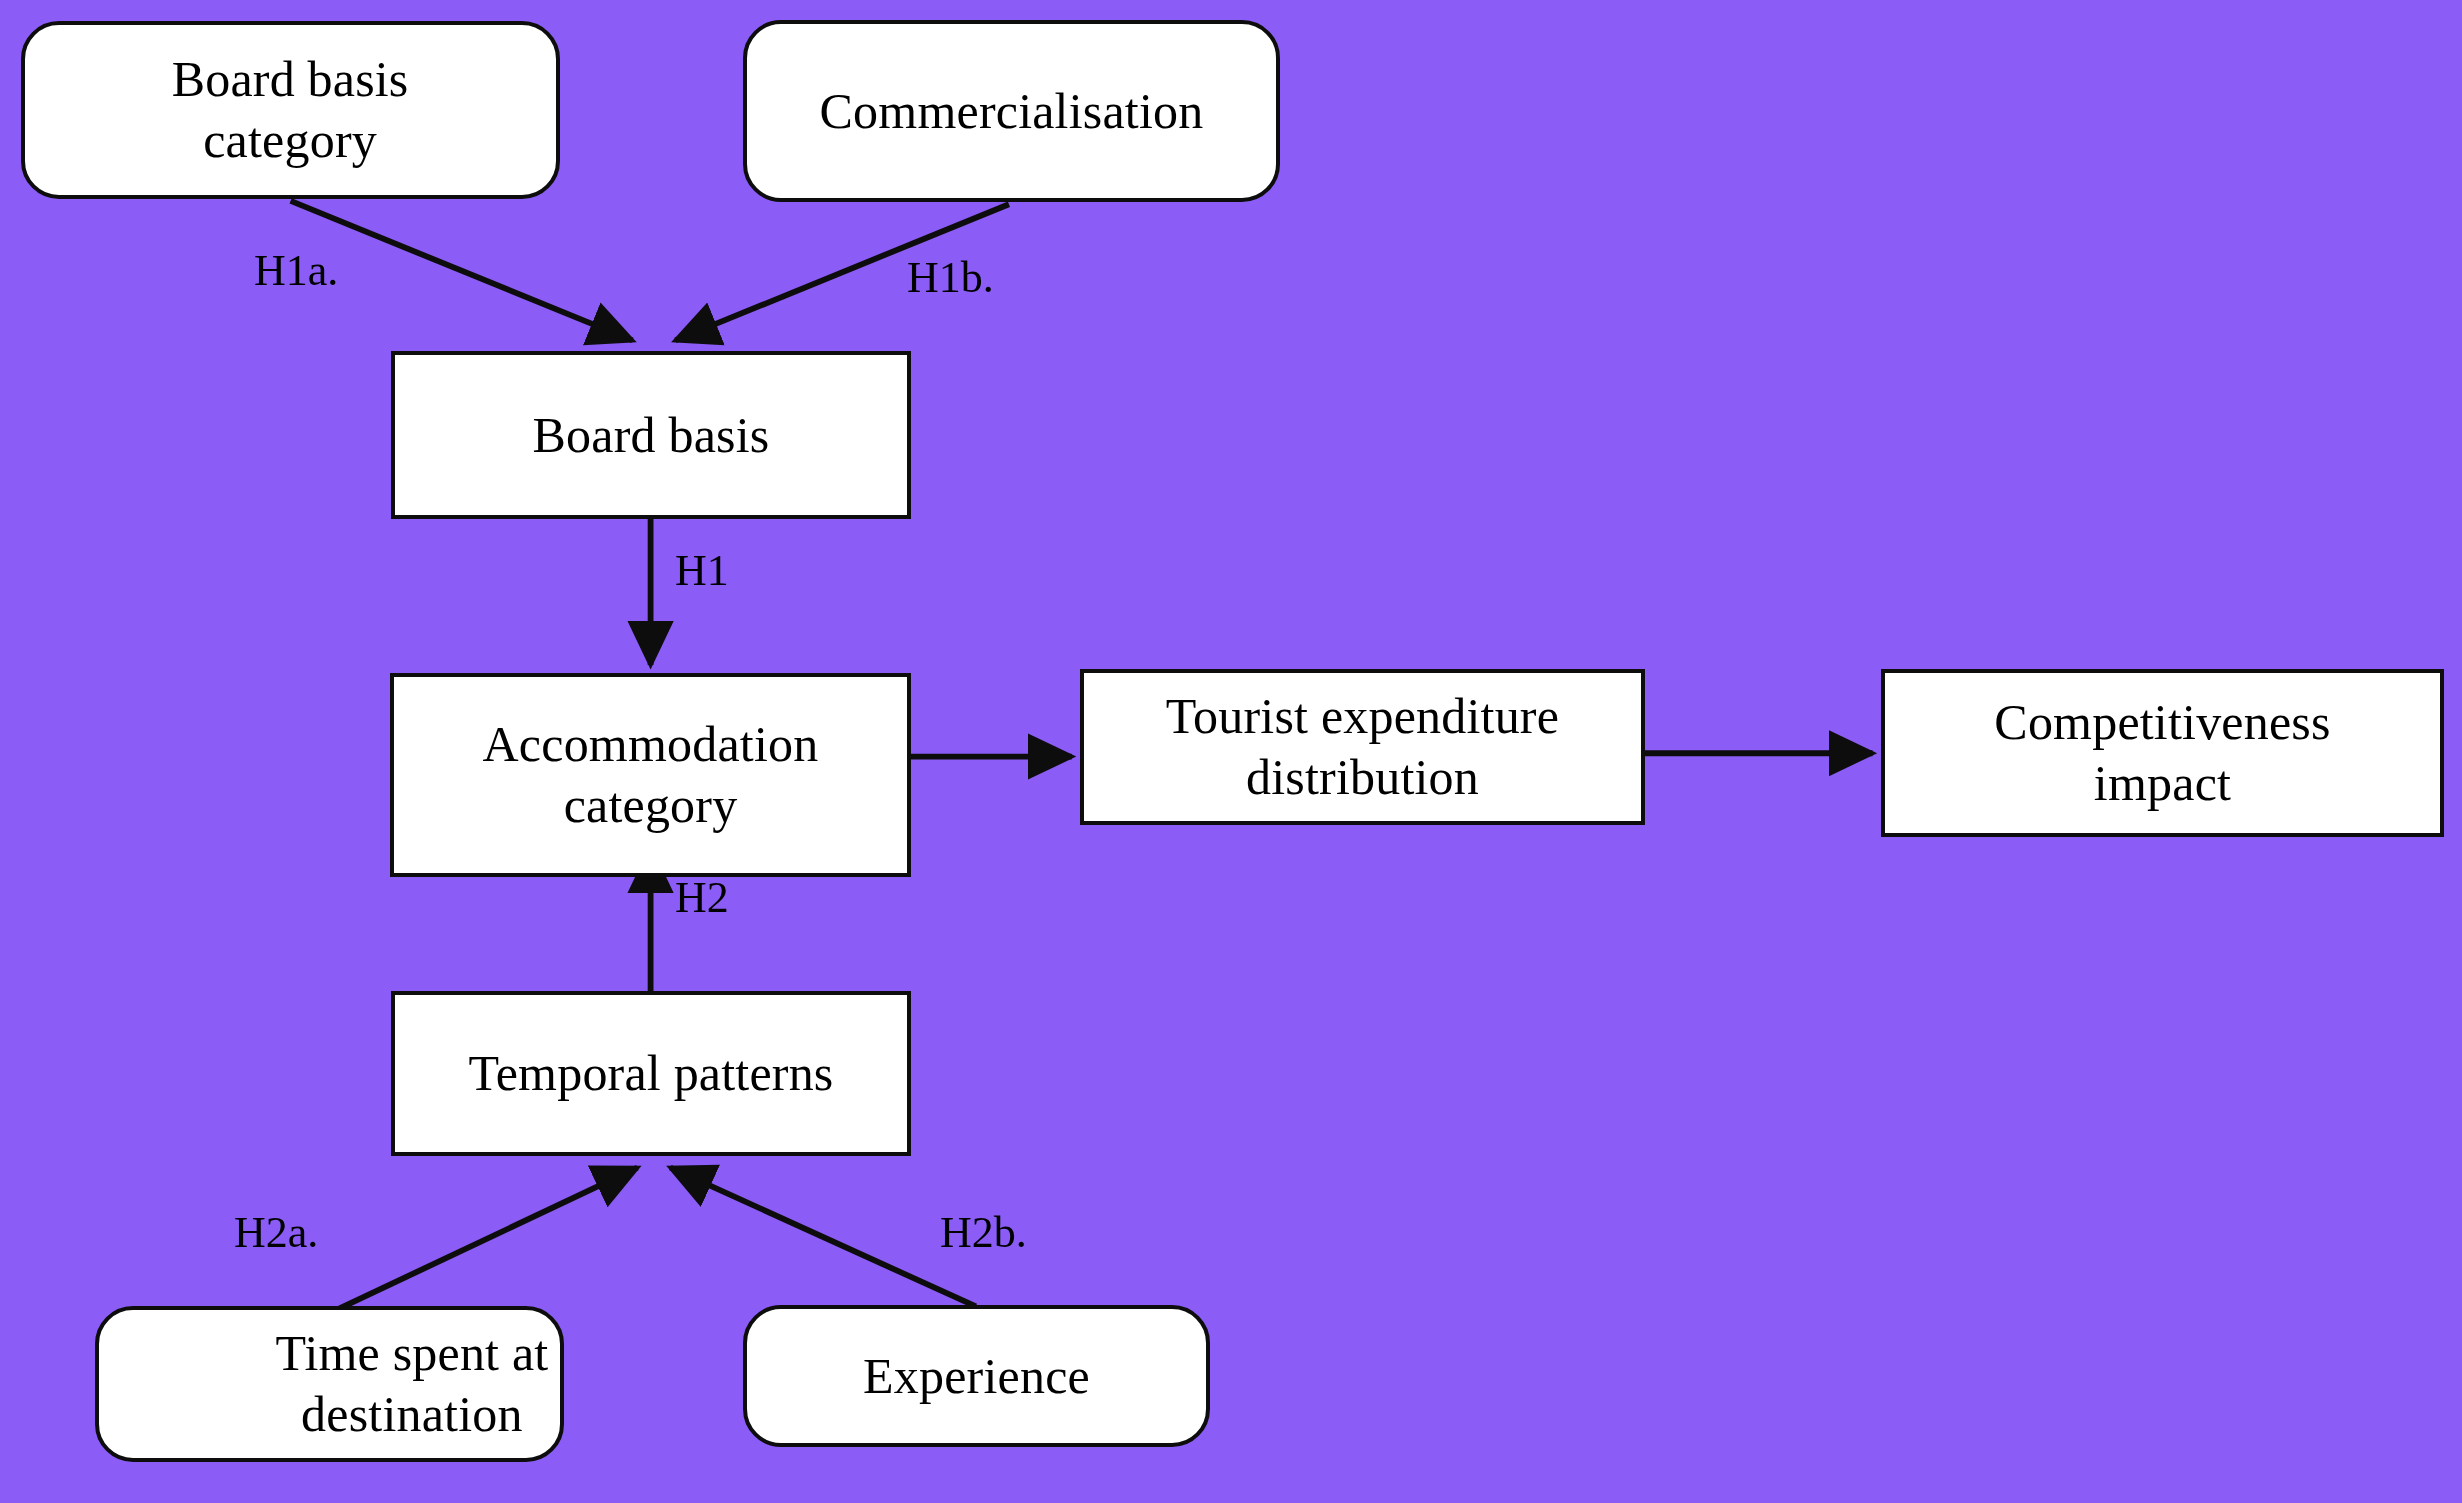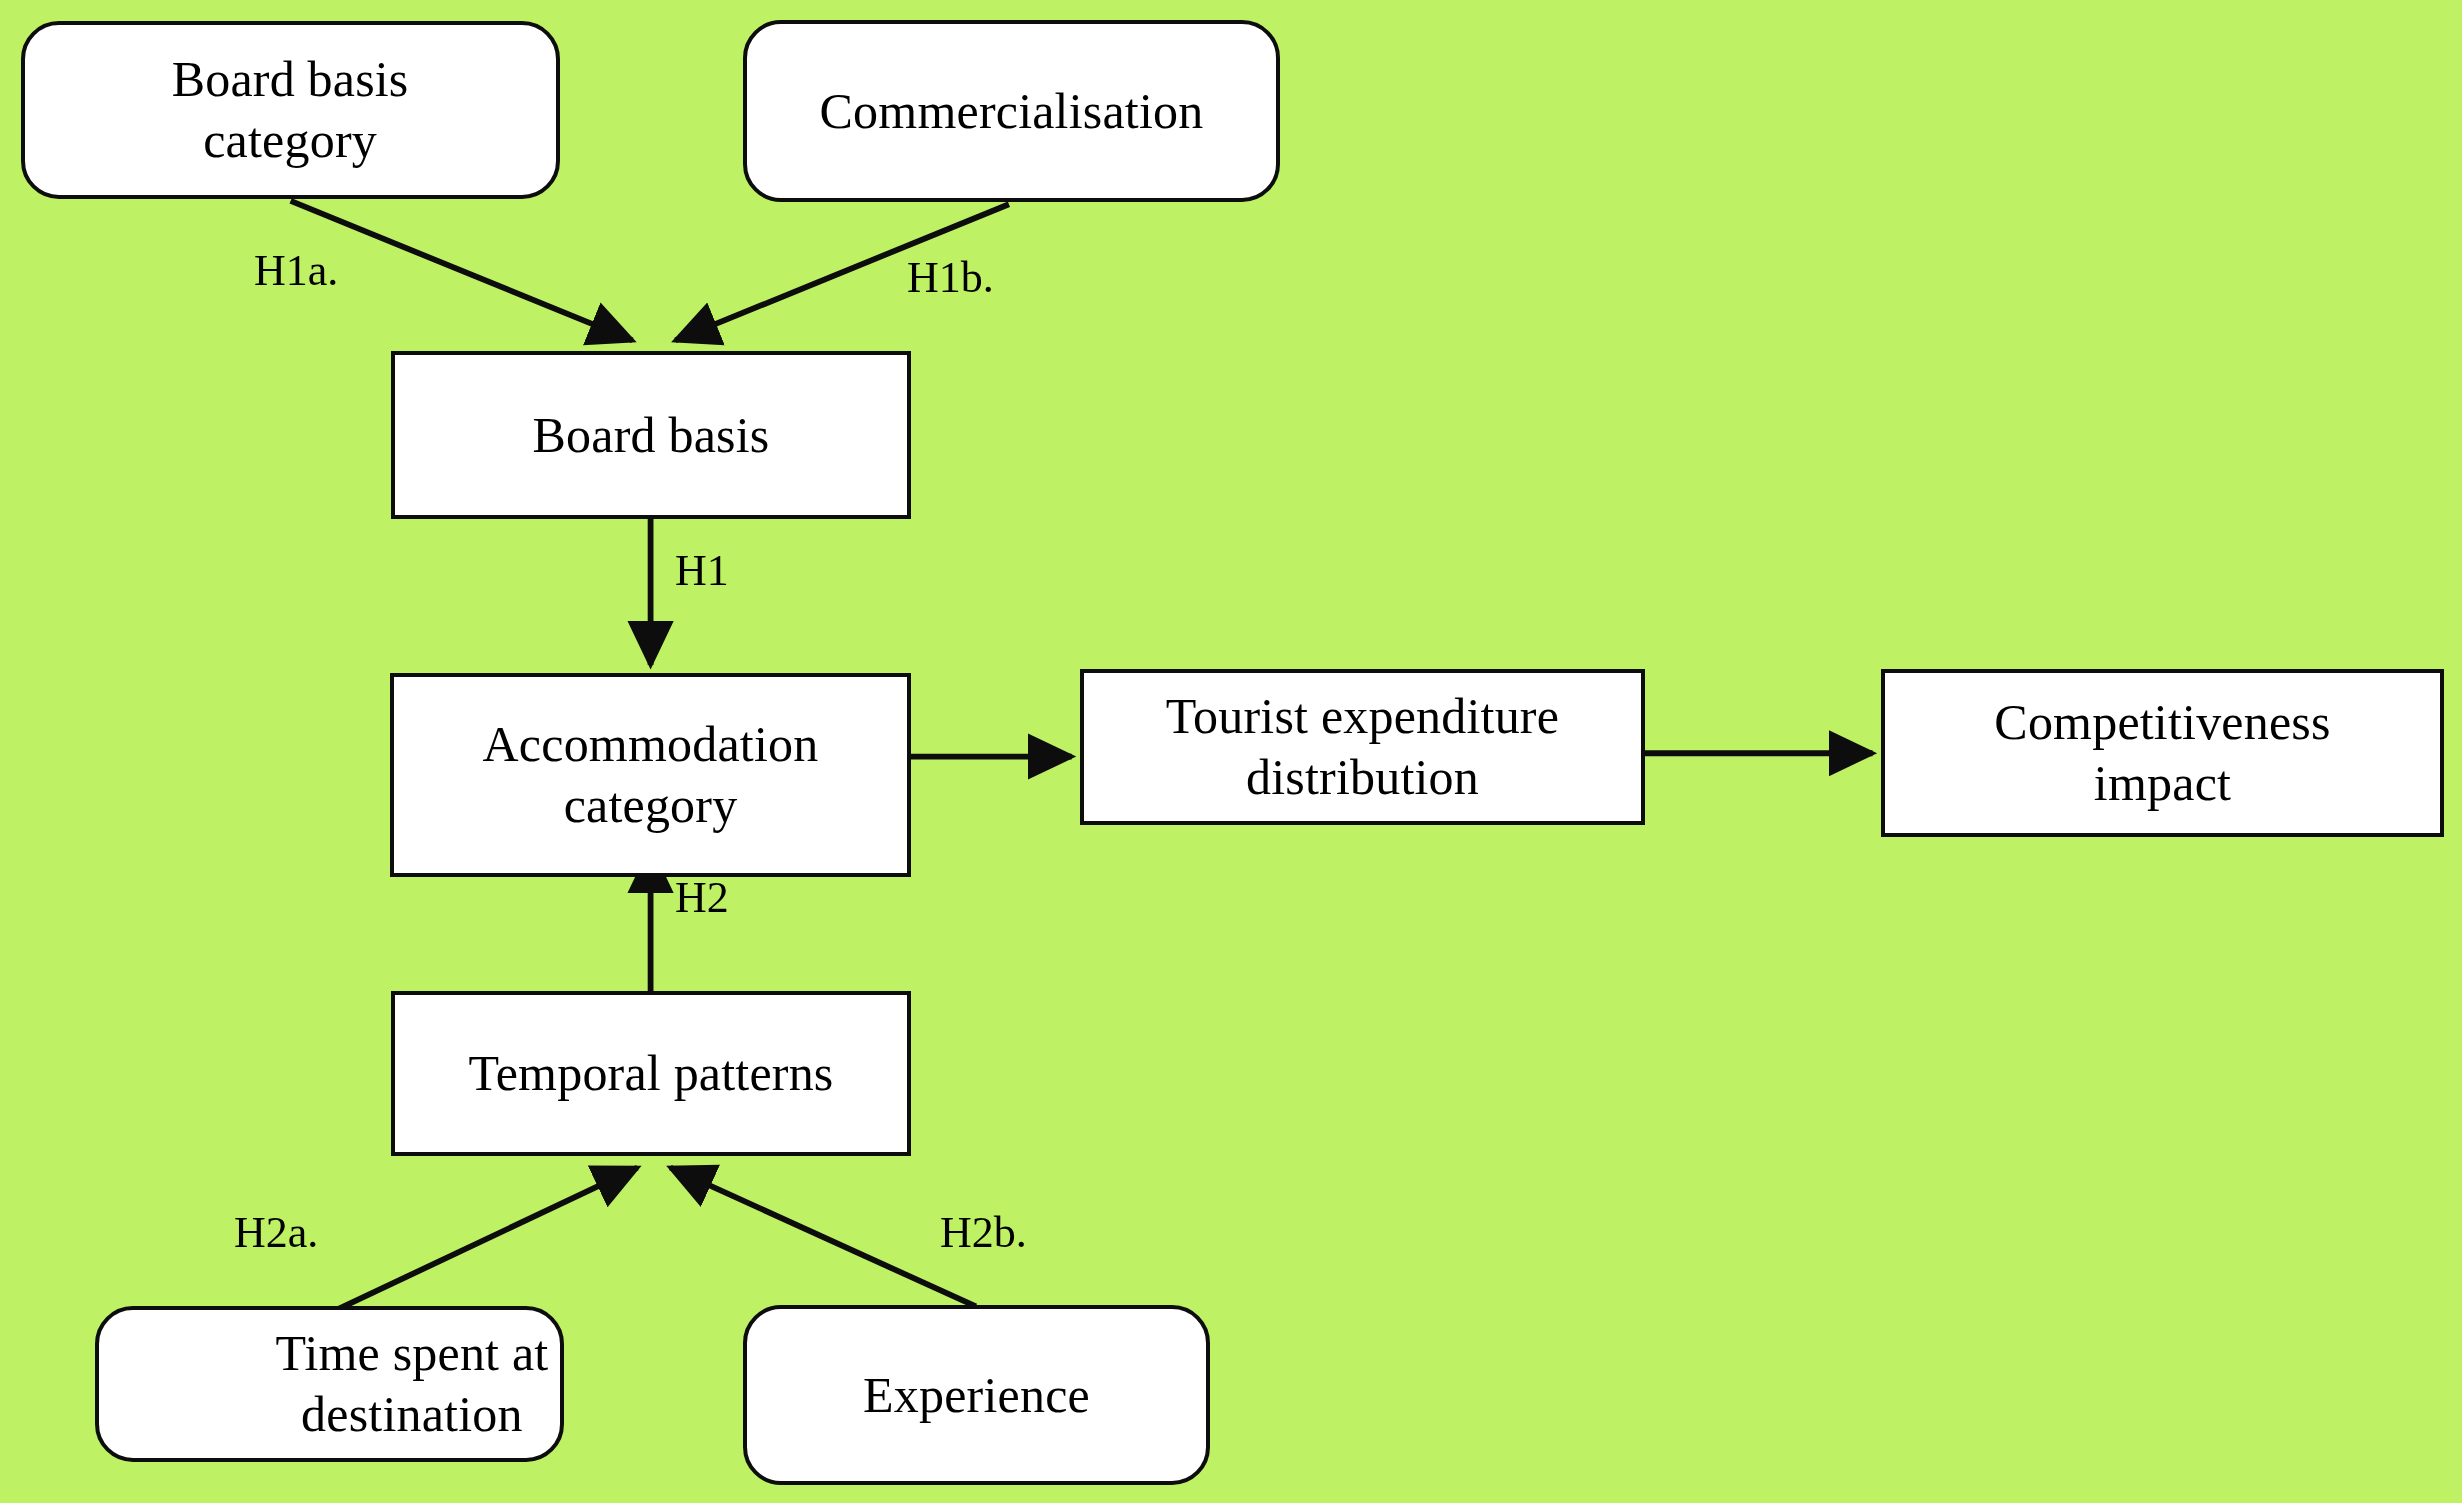--- a/index.html
+++ b/index.html
@@ -9,21 +9,21 @@
     background: #ffffff;
   }
   body {
     font-family: "Liberation Serif", "DejaVu Serif", serif;
     color: #000000;
   }
   #diagram-canvas {
     position: relative;
     width: 2462px;
     height: 1504px;
-    background: #bef264;
+    background: #8b5cf6;
     overflow: hidden;
   }
   #edge-layer {
     position: absolute;
     left: 0;
     top: 0;
     width: 2462px;
     height: 1504px;
     pointer-events: none;
   }
@@ -118,21 +118,21 @@
 
   <div class="node node-rect" style="left:391px; top:991px; width:520px; height:165px;">
     <span class="node-label">Temporal patterns</span>
   </div>
 
   <div class="node node-rounded" style="left:95px; top:1306px; width:469px; height:156px;justify-content:flex-end;">
     <span class="node-label">Time spent at
 destination</span>
   </div>
 
-  <div class="node node-rounded" style="left:743px; top:1305px; width:467px; height:180px;">
+  <div class="node node-rounded" style="left:743px; top:1305px; width:467px; height:142px;">
     <span class="node-label">Experience</span>
   </div>
 
   <div class="edge-label" style="left:254px; top:245px;">H1a.</div>
 
   <div class="edge-label" style="left:907px; top:252px;">H1b.</div>
 
   <div class="edge-label" style="left:675px; top:545px;">H1</div>
 
   <div class="edge-label" style="left:675px; top:872px;">H2</div>

